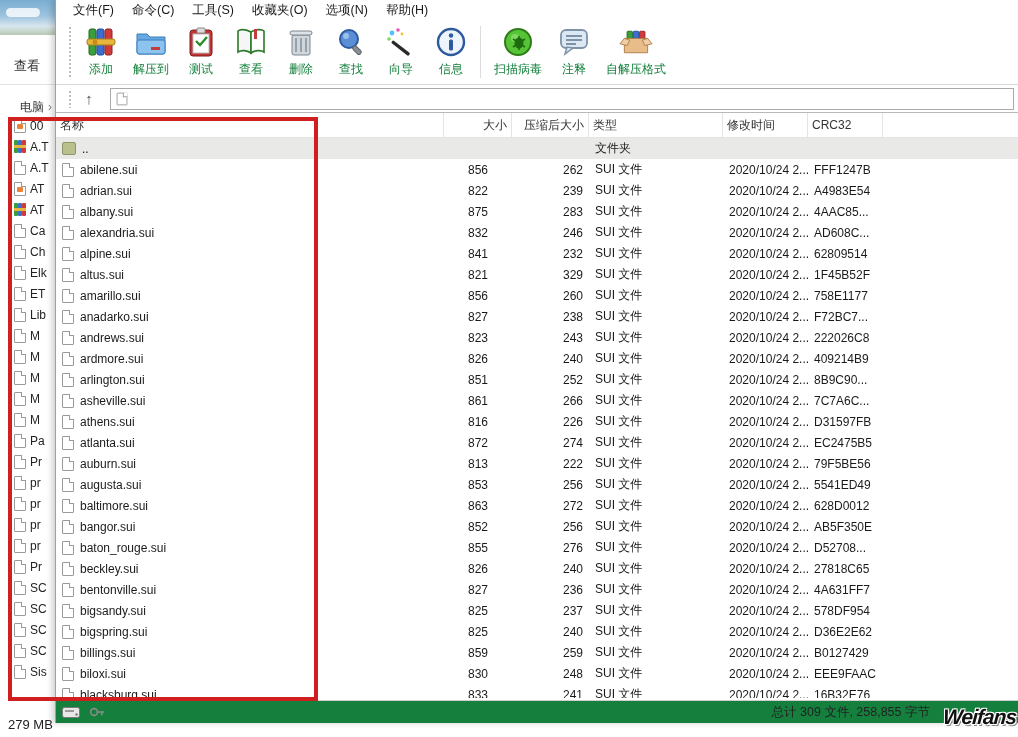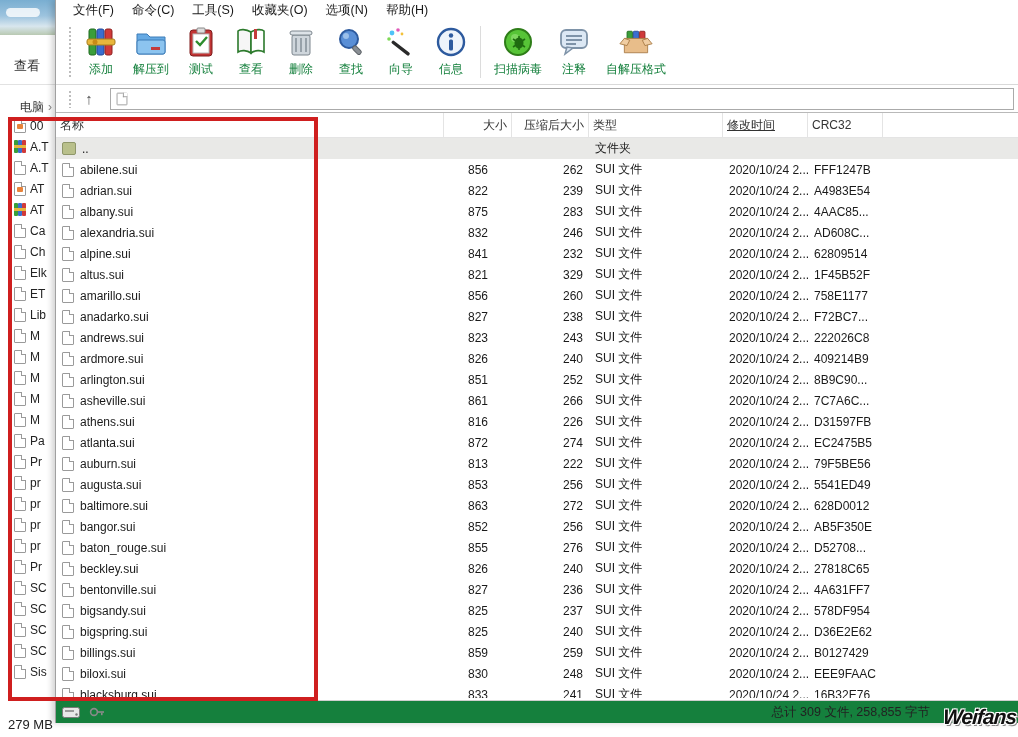--- a/index.html
+++ b/index.html
@@ -64,21 +64,21 @@
   .addrtext { font-size:12.5px; color:#111; white-space:nowrap; }
 
   
   .listhead { height:25px; display:flex; align-items:center; border-bottom:1px solid #e4e4e4; background:#fff;
     font-size:12px; color:#333; }
   .hcell { height:100%; display:flex; align-items:center; padding:0 4px; border-right:1px solid #e4e4e4; }
   .hc-name { width:388px; }
   .hc-size { width:68px; justify-content:flex-end; }
   .hc-packed { width:77px; justify-content:flex-end; }
   .hc-type { width:134px; }
-  .hc-mod { width:85px;text-decoration:underline; }
+  .hc-mod { width:85px; }
   .hc-crc { width:75px; }
   .hc-fill { flex:1; border-right:none; }
 
   .rows { height:560px; overflow:hidden; }
   .frow { height:21px; display:flex; align-items:center; font-size:12px; color:#1a1a1a; }
   .frow.updir-row { background:#e9e9e7; }
   .fcell { padding:0 6px; white-space:nowrap; overflow:hidden; }
   .fc-name { width:388px; display:flex; align-items:center; }
   .fc-name .fico { margin-right:6px; flex:0 0 auto; }
   .fc-size { width:68px; text-align:center; }

